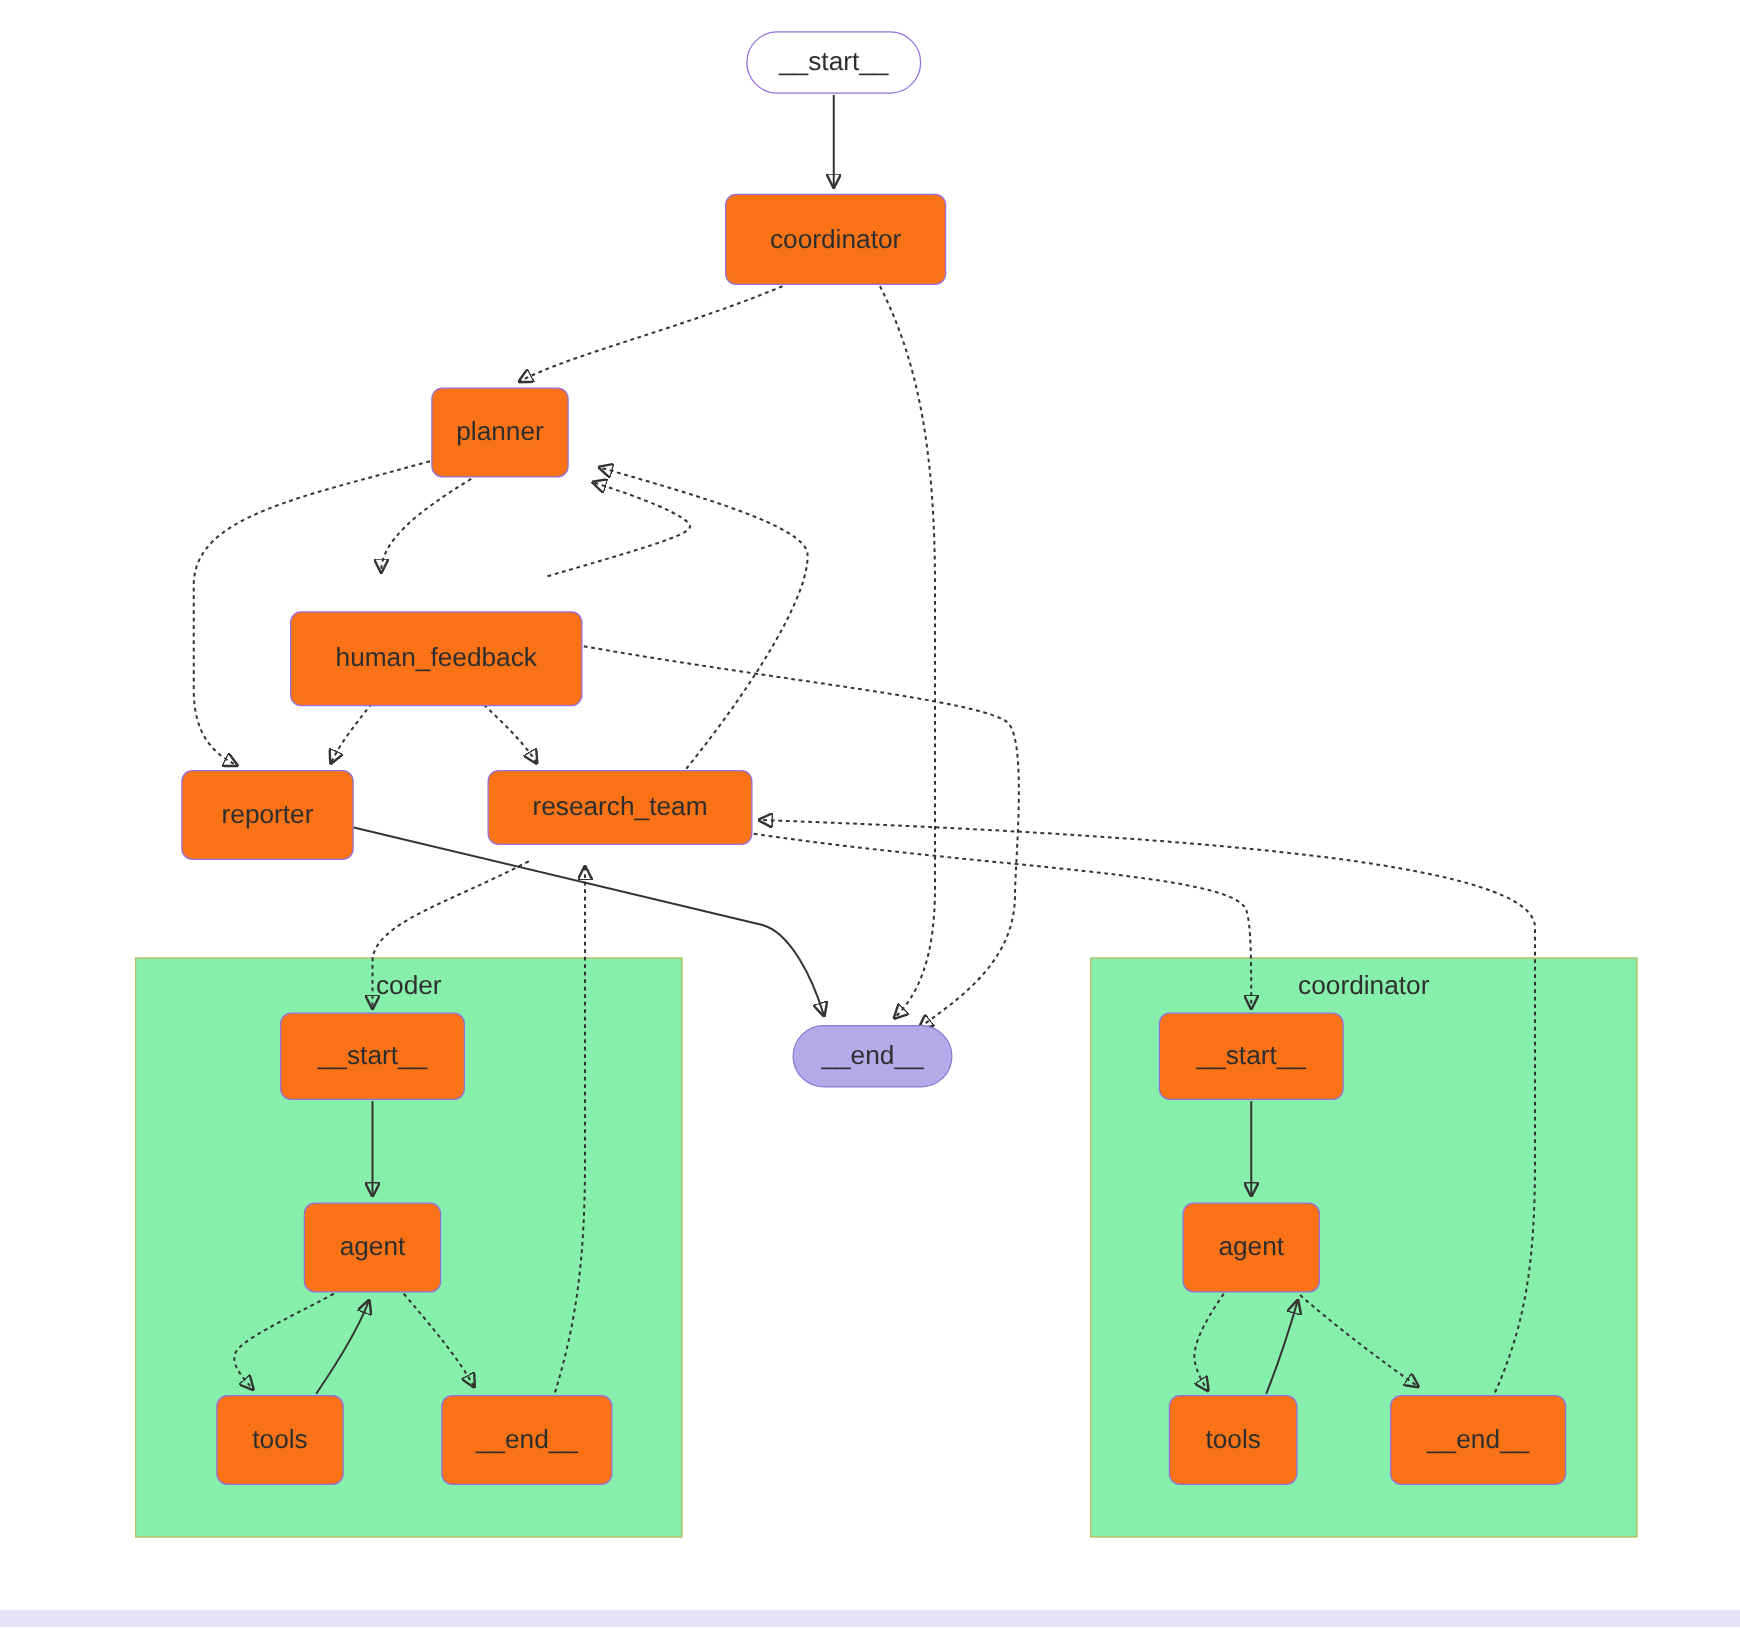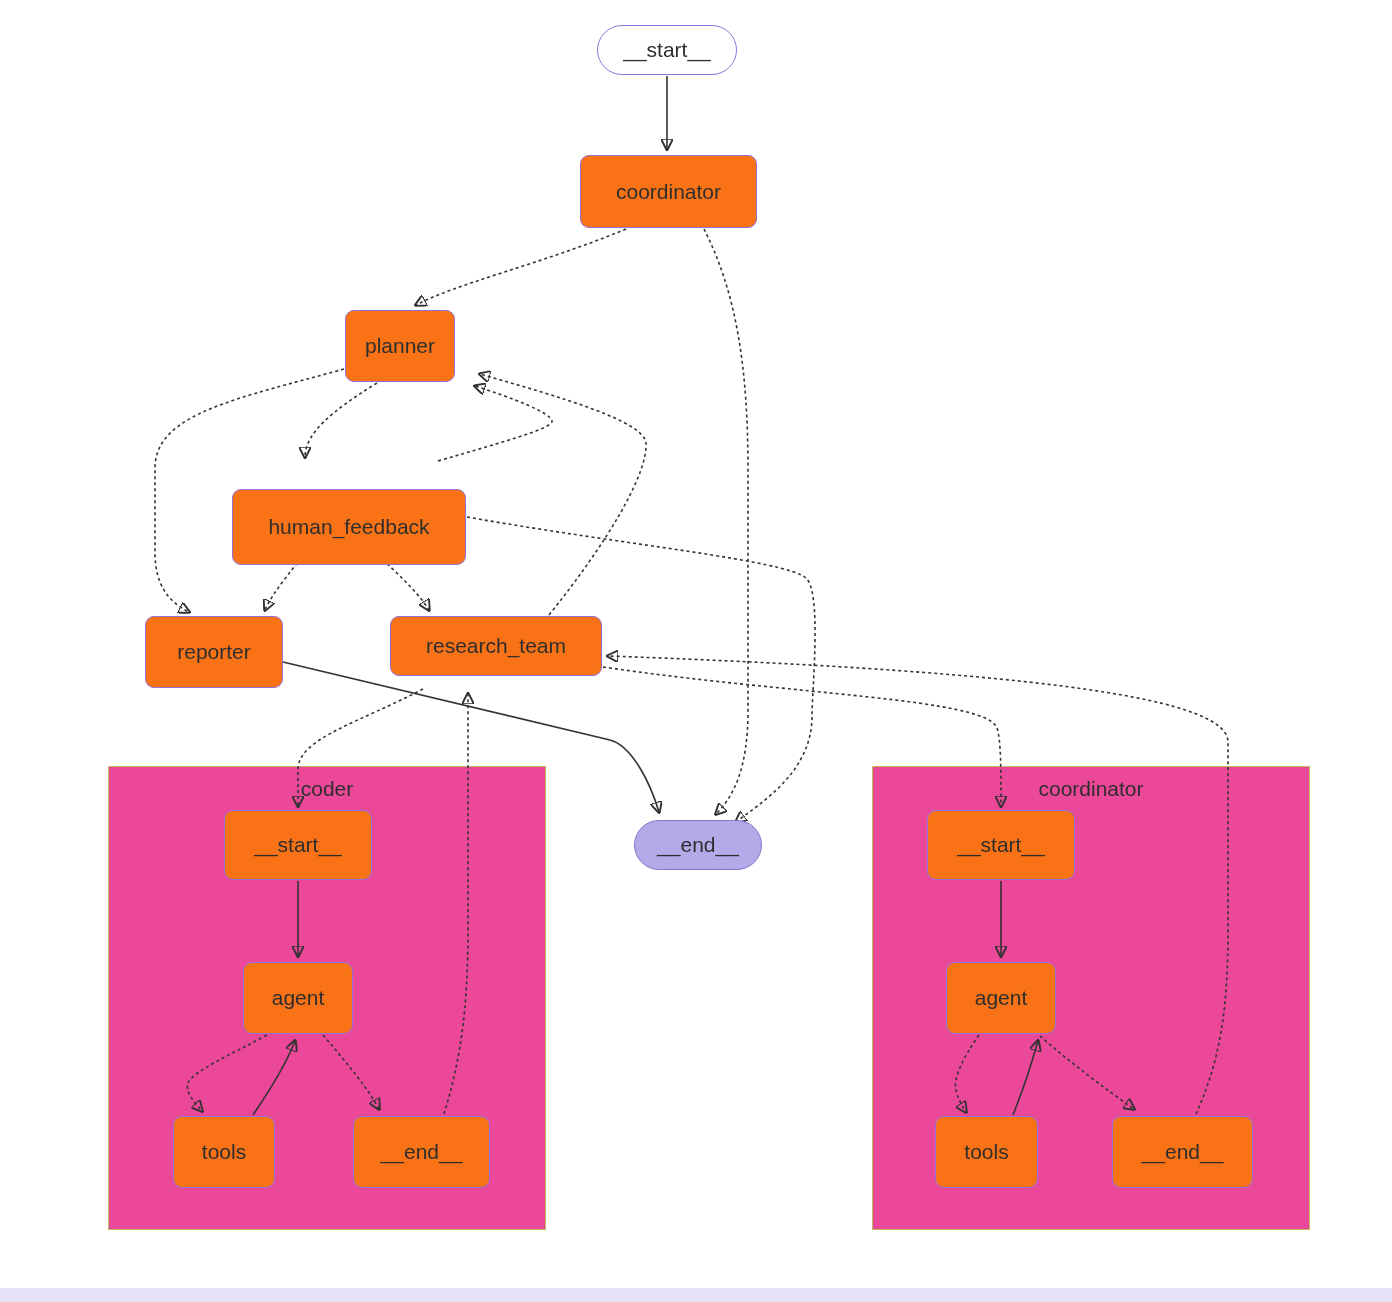--- a/index.html
+++ b/index.html
@@ -1,20 +1,20 @@
 <!DOCTYPE html>
 <html><head>
 <meta charset="utf-8">
 <style>
   * { margin:0; padding:0; box-sizing:border-box; }
   html,body { background:#ffffff; }
   body { font-family:"Liberation Sans", sans-serif; }
   .canvas { position:relative; width:1392px; height:1302px; background:#ffffff; overflow:hidden; }
 
-  .subgraph { position:absolute; background:#ec4899; border:1px solid #bcbc60; z-index:1; }
+  .subgraph { position:absolute; background:#86efac; border:1px solid #bcbc60; z-index:1; }
   .subgraph-title { position:absolute; top:10px; left:0; width:100%; text-align:center;
                     font-size:21px; color:#2e2e2e; }
 
   svg.edges { position:absolute; left:0; top:0; z-index:2; }
   svg.edges path { fill:none; stroke:#333333; stroke-width:1.6; }
   svg.edges path.dotted { stroke-dasharray:3 3; }
 
   .node { position:absolute; display:flex; align-items:center; justify-content:center;
           background:#f97316; border:1.5px solid #9370db; border-radius:9px;
           font-size:21px; color:#2e2e2e; z-index:3; }

